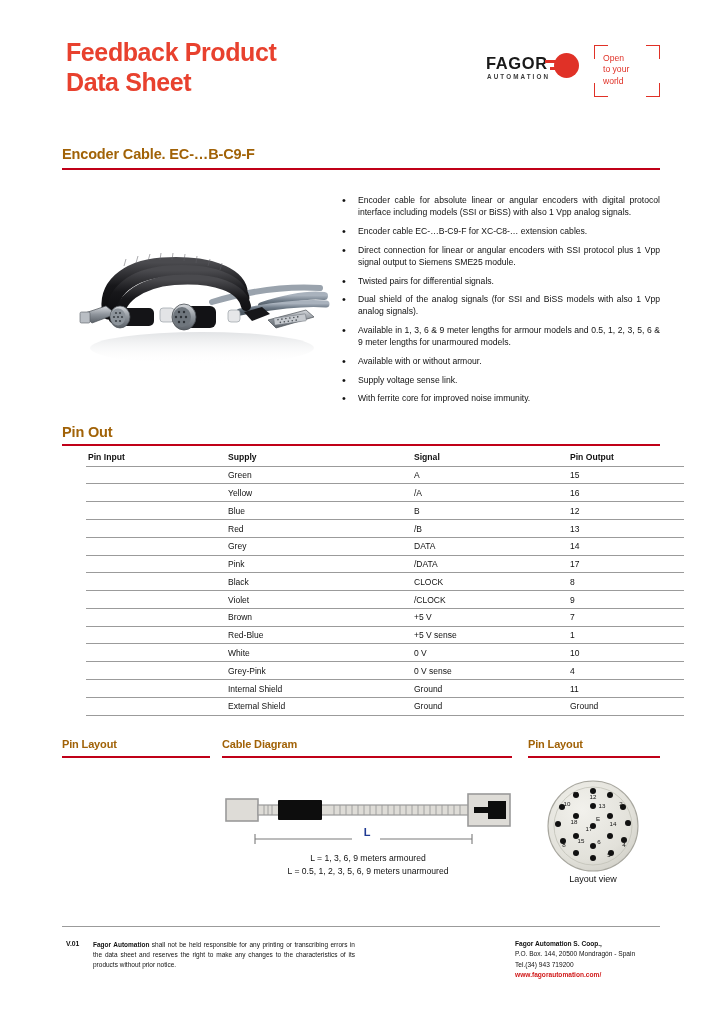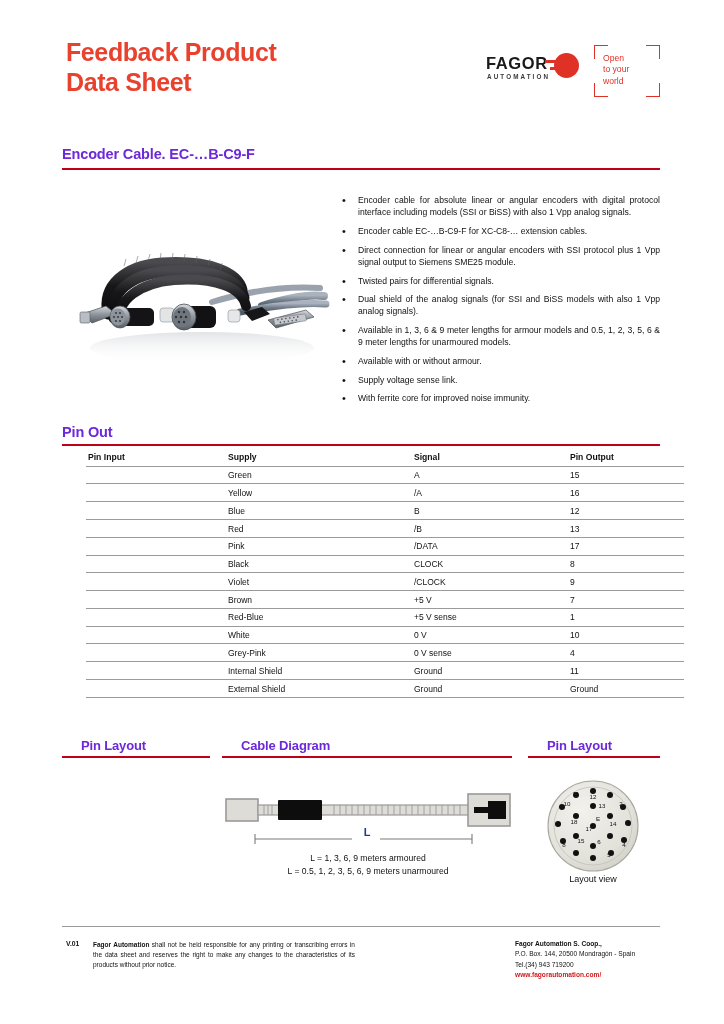--- a/index.html
+++ b/index.html
@@ -101,31 +101,30 @@
     line-height: 1.32;
     color: #e03127;
     white-space: pre-line;
   }
 
   
   .sec-title {
     position: absolute;
     font-size: 14.5px;
     font-weight: bold;
-    color: #6d28d9;
+    color: #a16207;
     letter-spacing: -0.15px;
   }
   .sec-rule {
     position: absolute;
     height: 2.2px;
     background: #c00018;
   }
   .sec-title.small {
-    font-size: 13px;
-    margin-left: 19px;
+    font-size: 11px;
   }
 
   
   .product-photo {
     position: absolute;
     left: 62px; top: 228px;
     width: 268px; height: 152px;
   }
   .photo-svg { display: block; width: 100%; height: 100%; }
 
@@ -417,20 +416,26 @@
         <td class="c0"></td>
         <td class="c1">Blue</td>
         <td class="c2">B</td>
         <td class="c3">12</td>
       </tr>
       <tr>
         <td class="c0"></td>
         <td class="c1">Red</td>
         <td class="c2">/B</td>
         <td class="c3">13</td>
+      </tr>
+      <tr>
+        <td class="c0"></td>
+        <td class="c1">Grey</td>
+        <td class="c2">DATA</td>
+        <td class="c3">14</td>
       </tr>
       <tr>
         <td class="c0"></td>
         <td class="c1">Pink</td>
         <td class="c2">/DATA</td>
         <td class="c3">17</td>
       </tr>
       <tr>
         <td class="c0"></td>
         <td class="c1">Black</td>

